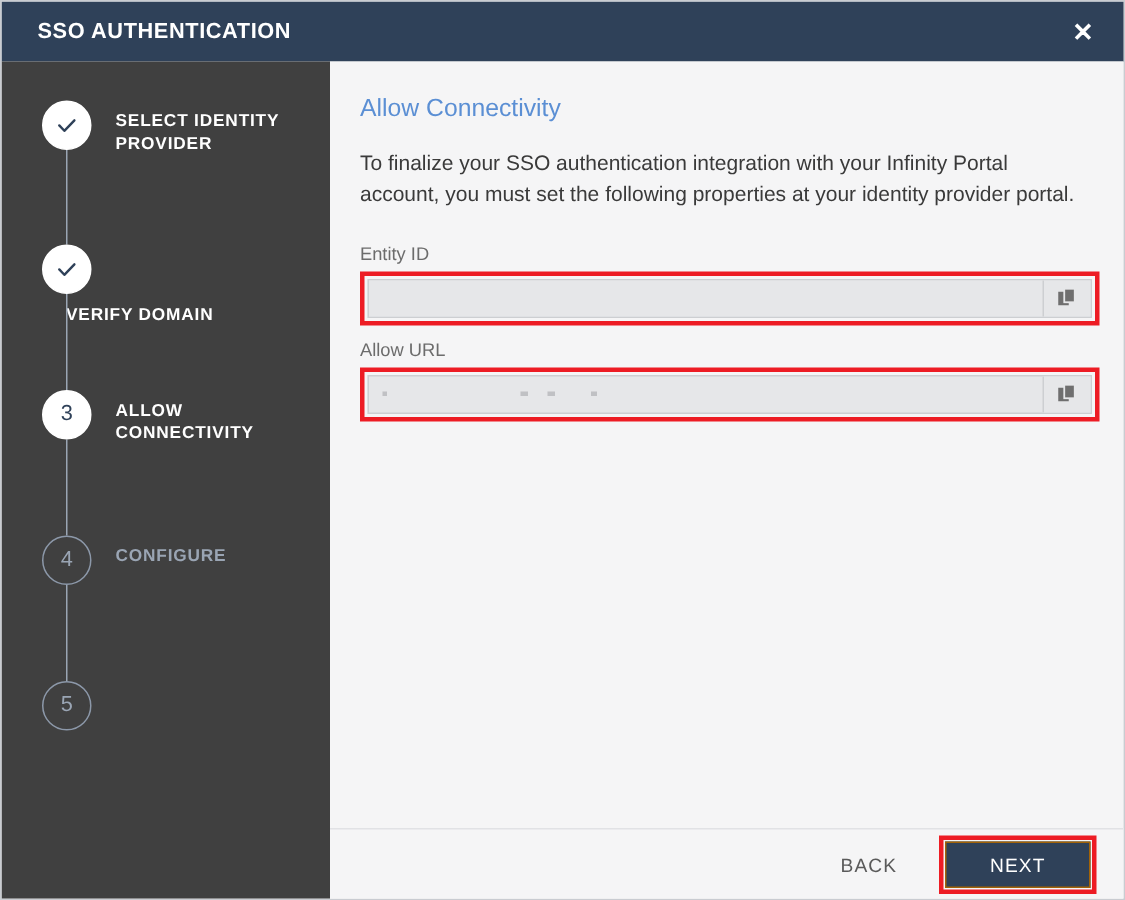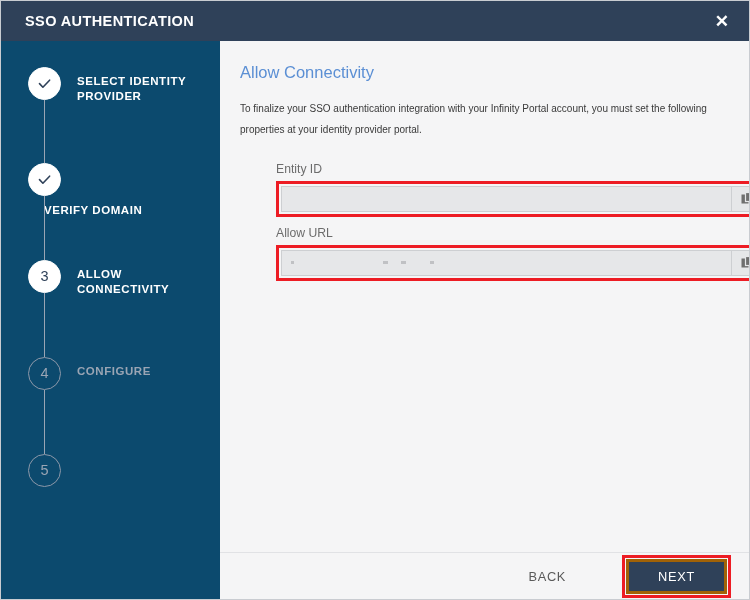--- a/index.html
+++ b/index.html
@@ -54,21 +54,21 @@
     user-select: none;
   }
 
   
   .sidebar {
     position: absolute;
     left: 0;
     top: 40px;
     width: 219px;
     height: 559px;
-    background: #0c4a6e;
+    background: #404040;
     box-sizing: border-box;
     padding-top: 26px;
   }
   .steps {
     position: relative;
   }
   .step {
     position: relative;
     display: flex;
     align-items: flex-start;
@@ -143,27 +143,27 @@
     padding: 22px 22px 0 20px;
   }
   .page-title {
     color: #5b8fd4;
     font-size: 16.5px;
     margin: 0 0 16px 0;
     font-weight: normal;
   }
   .page-desc {
     color: #3a3a3a;
-    font-size: 10px;
+    font-size: 14px;
     line-height: 21px;
     margin: 0 0 22px 0;
     max-width: 488px;
   }
 
-  .field-group { margin-bottom: 9px; margin-left: 36px; }
+  .field-group { margin-bottom: 9px; }
   .field-label {
     color: #6c6c6c;
     font-size: 12.2px;
     margin-bottom: 5px;
   }
   .field-highlight {
     border: 3px solid #ed1c24;
     padding: 2px;
     box-sizing: border-box;
     width: 493px;
@@ -218,38 +218,37 @@
     bottom: 0;
     width: 529px;
     height: 48px;
     border-top: 1px solid #e1e2e5;
     background: #f5f5f6;
     display: flex;
     align-items: center;
     justify-content: flex-end;
     padding-right: 18px;
     box-sizing: border-box;
-    gap: 28px;
   }
   .back-btn {
     color: #5a5a5a;
     font-size: 12.8px;
     letter-spacing: 0.7px;
     margin-right: 28px;
     cursor: pointer;
     user-select: none;
   }
   .next-wrap {
     border: 3px solid #ed1c24;
     padding: 1px;
     box-sizing: border-box;
   }
   .next-btn {
     background: #2f4159;
-    border: 3px solid #a16207;
+    border: 1px solid #a16207;
     color: #ffffff;
     font-size: 12.8px;
     letter-spacing: 0.7px;
     font-family: "Liberation Sans", sans-serif;
     padding: 7px 29px;
     cursor: pointer;
   }
 </style>
 </head>
 <body>

